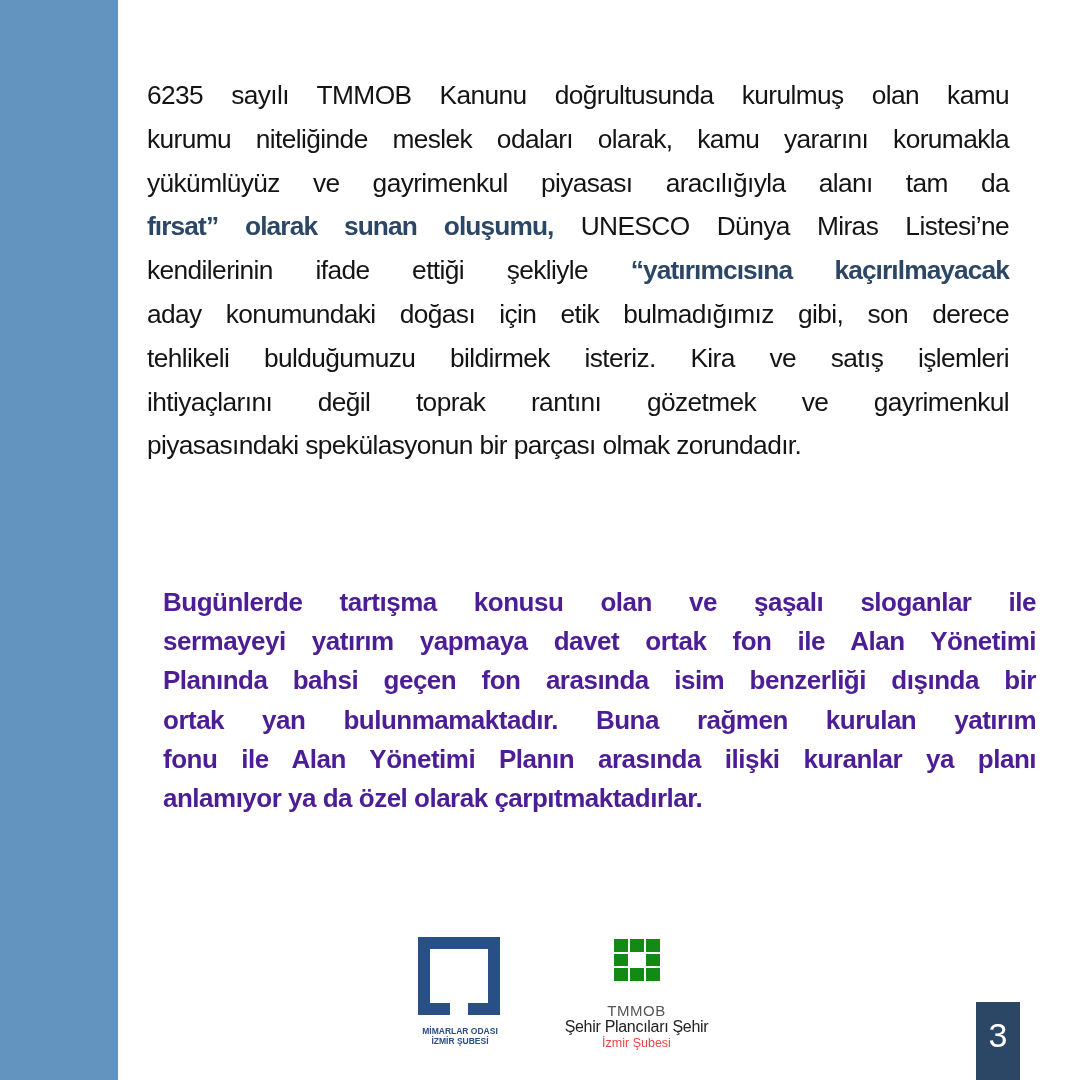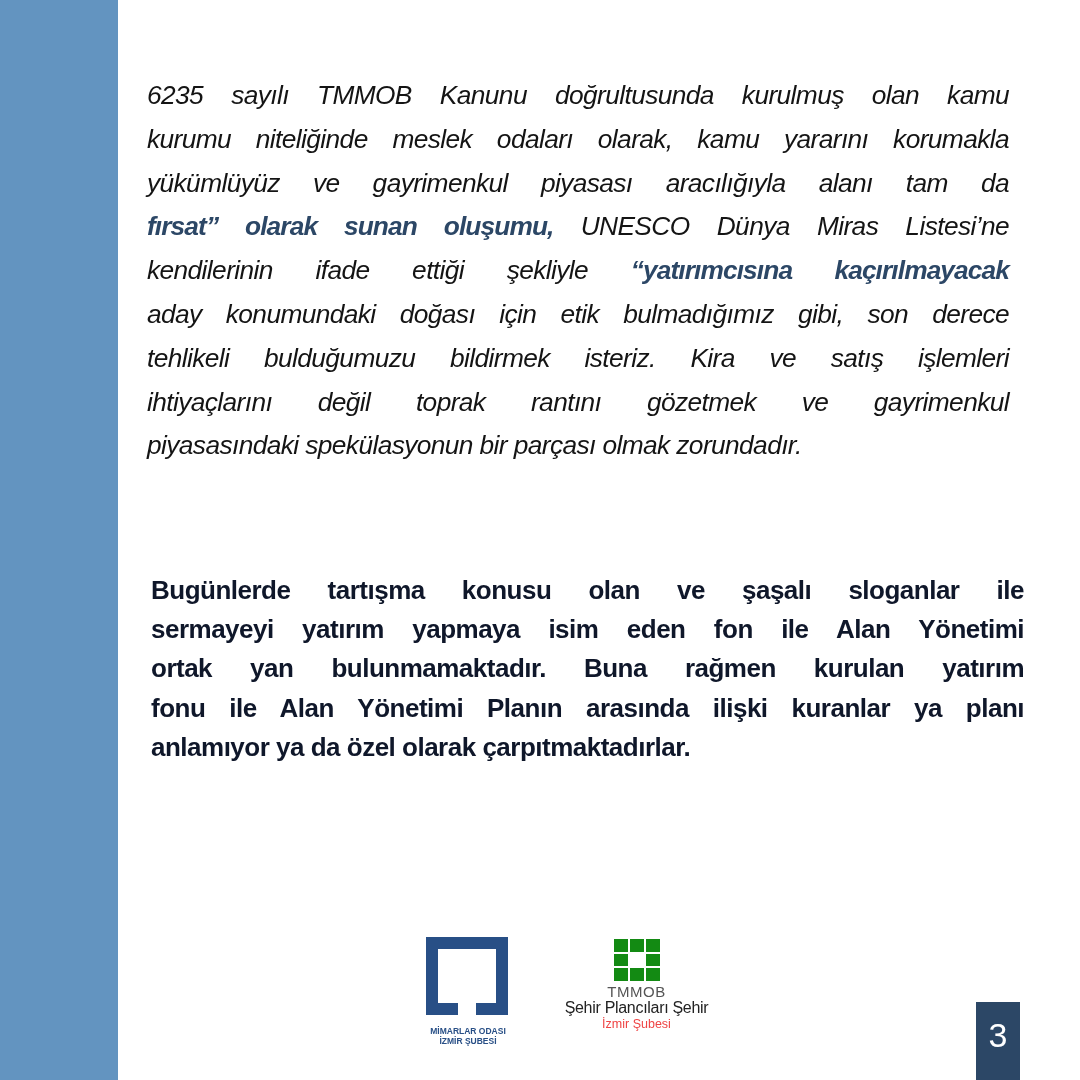--- a/index.html
+++ b/index.html
@@ -1,35 +1,35 @@
 <!DOCTYPE html>
 <html><head>
 <meta charset="utf-8">
 <style>
   html, body { margin:0; padding:0; }
   body { width:1080px; height:1080px; position:relative; background:#ffffff; overflow:hidden;
          font-family:"Liberation Sans", sans-serif; }
   .side-bar { position:absolute; left:0; top:0; width:118px; height:1080px; background:#6394c0; }
-  .content { position:absolute; left:147px; top:74px; width:862px;font-style:italic; }
+  .content { position:absolute; left:147px; top:74px; width:862px; }
   .para1 { font-size:26.3px; line-height:43.8px; color:#141414; text-align:justify; margin:0;
            letter-spacing:-0.6px; word-spacing:0px; }
   .para1 .hl { color:#2c4766; font-weight:bold; letter-spacing:-0.9px; }
   .para2 { position:absolute; left:147px; top:567px; width:873px; font-size:26px; line-height:39.2px;
-           color:#0f172a; font-weight:bold; text-align:justify; margin:4px; letter-spacing:-0.5px; }
+           color:#4c1d95; font-weight:bold; text-align:justify; margin:16px; letter-spacing:-0.5px; }
   .line { display:block; text-align:justify; text-align-last:justify; }
   .line.last { text-align-last:left; }
   .logos { position:absolute; left:416px; top:937px; }
-  .mo-logo { position:absolute; left:8px; top:0; width:90px; }
+  .mo-logo { position:absolute; left:0; top:0; width:90px; }
   .mo-mark { width:82px; height:78px; position:relative; margin-left:2px; }
   .mo-caption { font-size:8.5px; font-weight:bold; color:#284f86; text-align:center; line-height:10px; margin-top:7px; width:88px; }
   .spo-logo { position:absolute; left:138px; top:2px; width:165px; text-align:center; }
   .spo-mark { width:46px; height:42px; margin:0 auto; display:grid; grid-template-columns:repeat(3,1fr); grid-template-rows:repeat(3,1fr); gap:2px; }
   .spo-mark span { background:#138a13; }
   .spo-mark span.hole { background:#ffffff; }
-  .spo-tmmob { font-size:15px; color:#555; letter-spacing:0.5px; margin-top:3px; line-height:15px; font-weight:normal;text-align:center; }
+  .spo-tmmob { font-size:15px; color:#555; letter-spacing:0.5px; margin-top:22px; line-height:15px; font-weight:normal;text-align:center; }
   .spo-name { font-size:16px; color:#222; line-height:18px; letter-spacing:-0.3px; }
   .spo-branch { font-size:12.5px; color:#ef4444; line-height:15px; }
   .page-num { position:absolute; left:976px; top:1002px; width:44px; height:78px; background:#2c4766;
               color:#ffffff; font-size:34px; text-align:center; line-height:66px; }
 </style>
 </head>
 <body>
 
 <div class="side-bar"></div>
 
@@ -42,21 +42,22 @@
     <span class="line"><span>kendilerinin ifade ettiği şekliyle </span><span class="hl">“yatırımcısına kaçırılmayacak</span></span>
     <span class="line">aday konumundaki doğası için etik bulmadığımız gibi, son derece</span>
     <span class="line">tehlikeli bulduğumuzu bildirmek isteriz. Kira ve satış işlemleri</span>
     <span class="line">ihtiyaçlarını değil toprak rantını gözetmek ve gayrimenkul</span>
     <span class="line last">piyasasındaki spekülasyonun bir parçası olmak zorundadır.</span>
   </p>
 </div>
 
 <p class="para2">
   <span class="line">Bugünlerde tartışma konusu olan ve şaşalı sloganlar ile</span>
-  <span class="line">sermayeyi yatırım yapmaya isim eden fon ile Alan Yönetimi</span>
+  <span class="line">sermayeyi yatırım yapmaya davet ortak fon ile Alan Yönetimi</span>
+  <span class="line">Planında bahsi geçen fon arasında isim benzerliği dışında bir</span>
   <span class="line">ortak yan bulunmamaktadır. Buna rağmen kurulan yatırım</span>
   <span class="line">fonu ile Alan Yönetimi Planın arasında ilişki kuranlar ya planı</span>
   <span class="line last">anlamıyor ya da özel olarak çarpıtmaktadırlar.</span>
 </p>
 
 <div class="logos">
   <div class="mo-logo">
     <svg class="mo-mark" viewBox="0 0 82 78">
       <path d="M0 0 H82 V78 H50 V66 H70 V12 H12 V66 H32 V78 H0 Z" fill="#284f86"></path>
     </svg>

